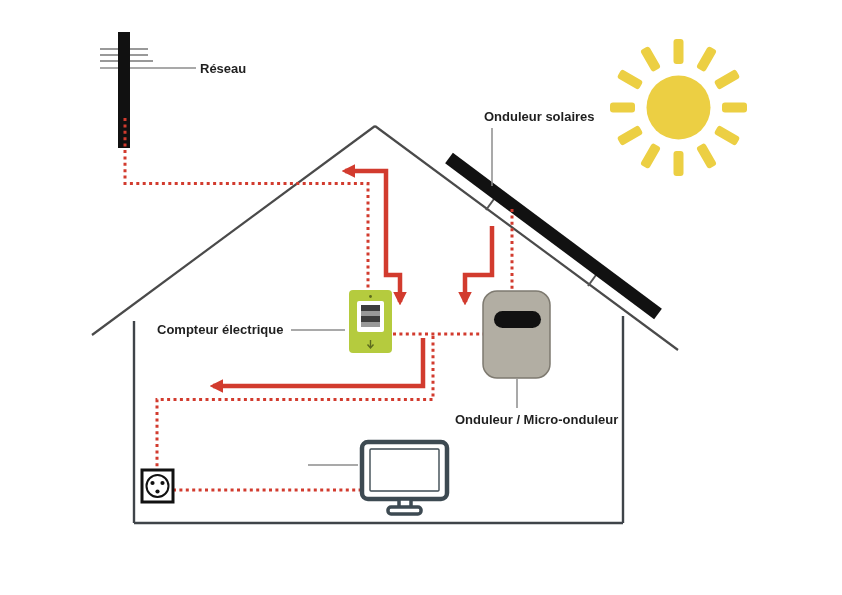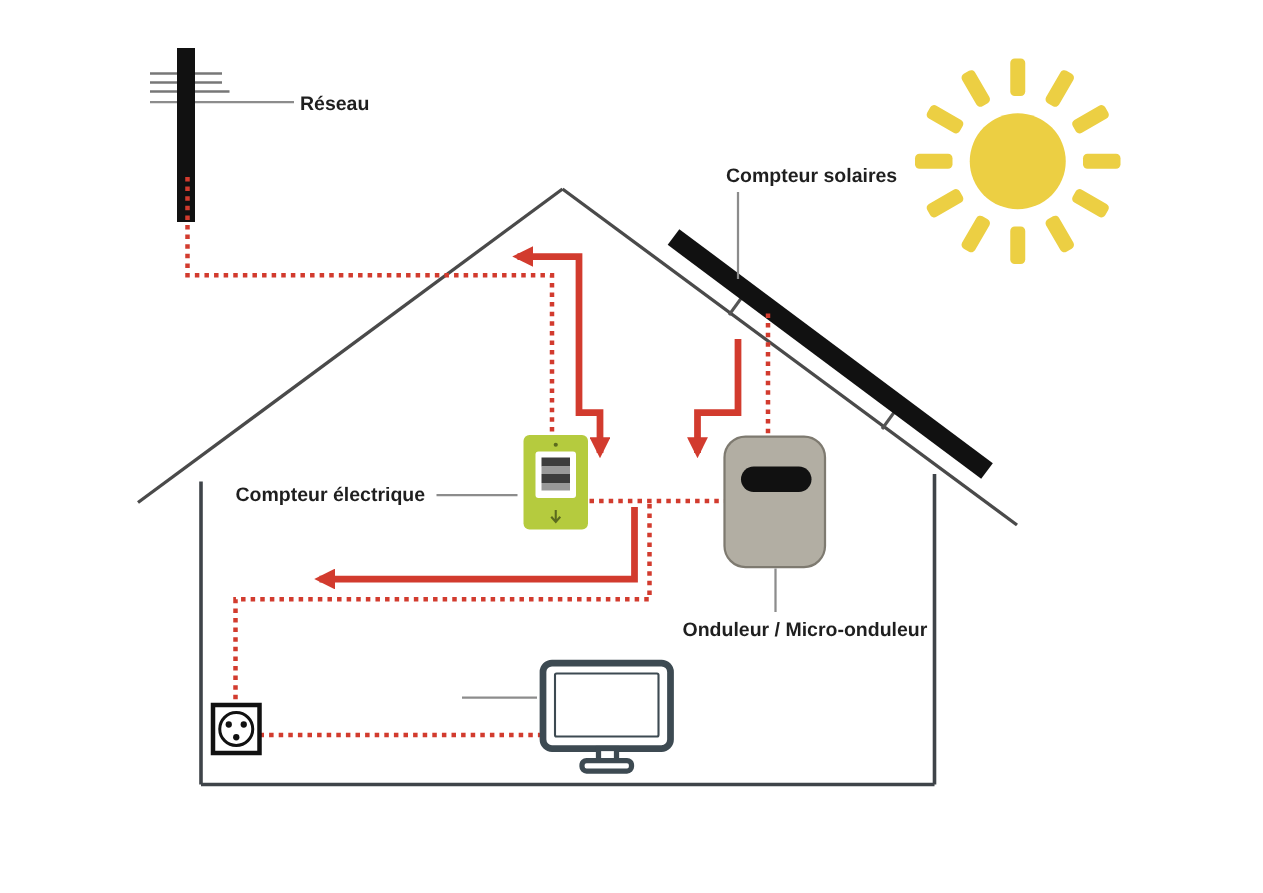--- a/index.html
+++ b/index.html
@@ -139,20 +139,20 @@
 
     <g>
       <line class="leader" x1="492" y1="128" x2="492" y2="186"></line>
       <line class="leader" x1="291" y1="330" x2="345" y2="330"></line>
       <line class="leader" x1="308" y1="465" x2="358" y2="465"></line>
     </g>
   </svg>
 
   <div class="lbl" style="left:200px; top:61px;">Réseau</div>
 
-  <div class="lbl" style="left:484px; top:109px;">Compteur solaires</div>
+  <div class="lbl" style="left:484px; top:109px;">Onduleur solaires</div>
 
   <div class="lbl" style="left:455px; top:412px;">Onduleur / Micro-onduleur</div>
 
   <div class="lbl" style="left:157px; top:322px;">Compteur électrique</div>
 
 
 </div>
 
 </body></html>

